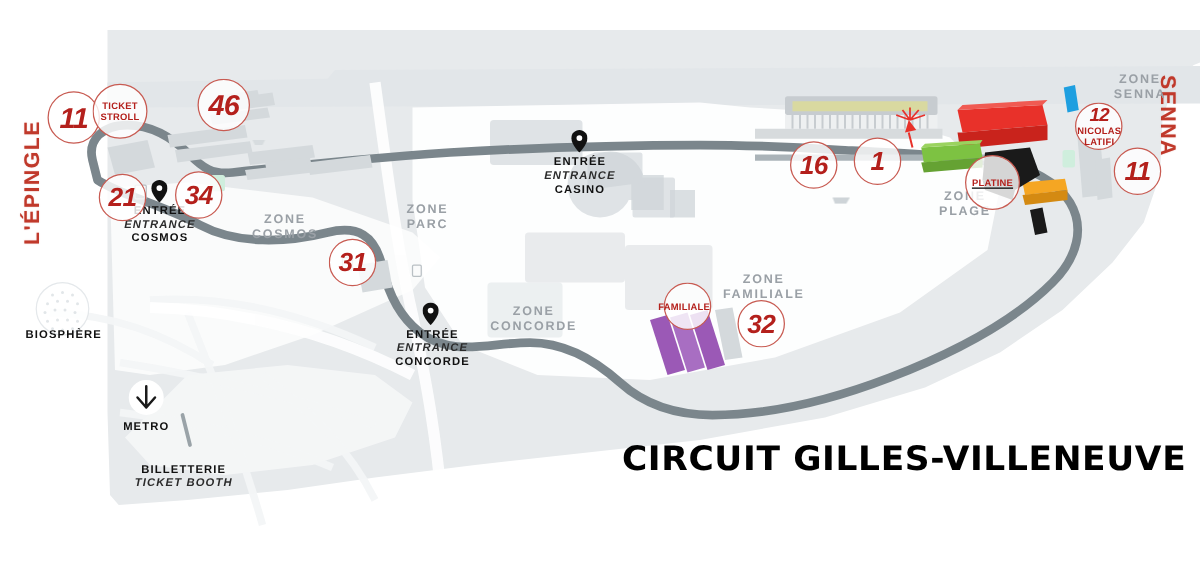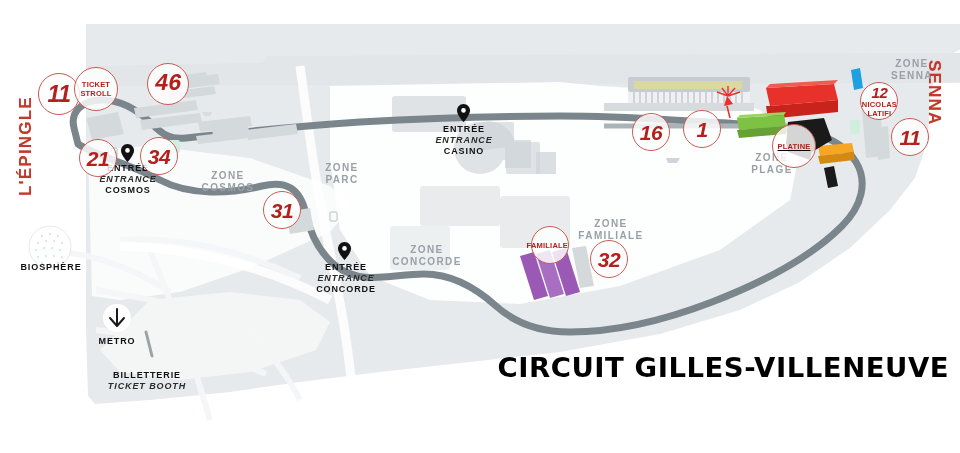--- a/index.html
+++ b/index.html
@@ -421,21 +421,21 @@
     <span class="num">11</span>
   </div>
 
   <div class="marker sz-nm" style="left:74px; top:67px;">
     <span class="stack">
       <span class="nm">TICKET</span>
       <span class="nm">STROLL</span>
     </span>
   </div>
 
-  <div class="marker sz-lg" style="left:147px; top:63px;font-family:Liberation Mono, monospace;">
+  <div class="marker sz-lg" style="left:158px; top:63px;">
     <span class="num">46</span>
   </div>
 
   <div class="marker sz-md" style="left:79px; top:139px;">
     <span class="num">21</span>
   </div>
 
   <div class="marker sz-md" style="left:140px; top:137px;">
     <span class="num">34</span>
   </div>

